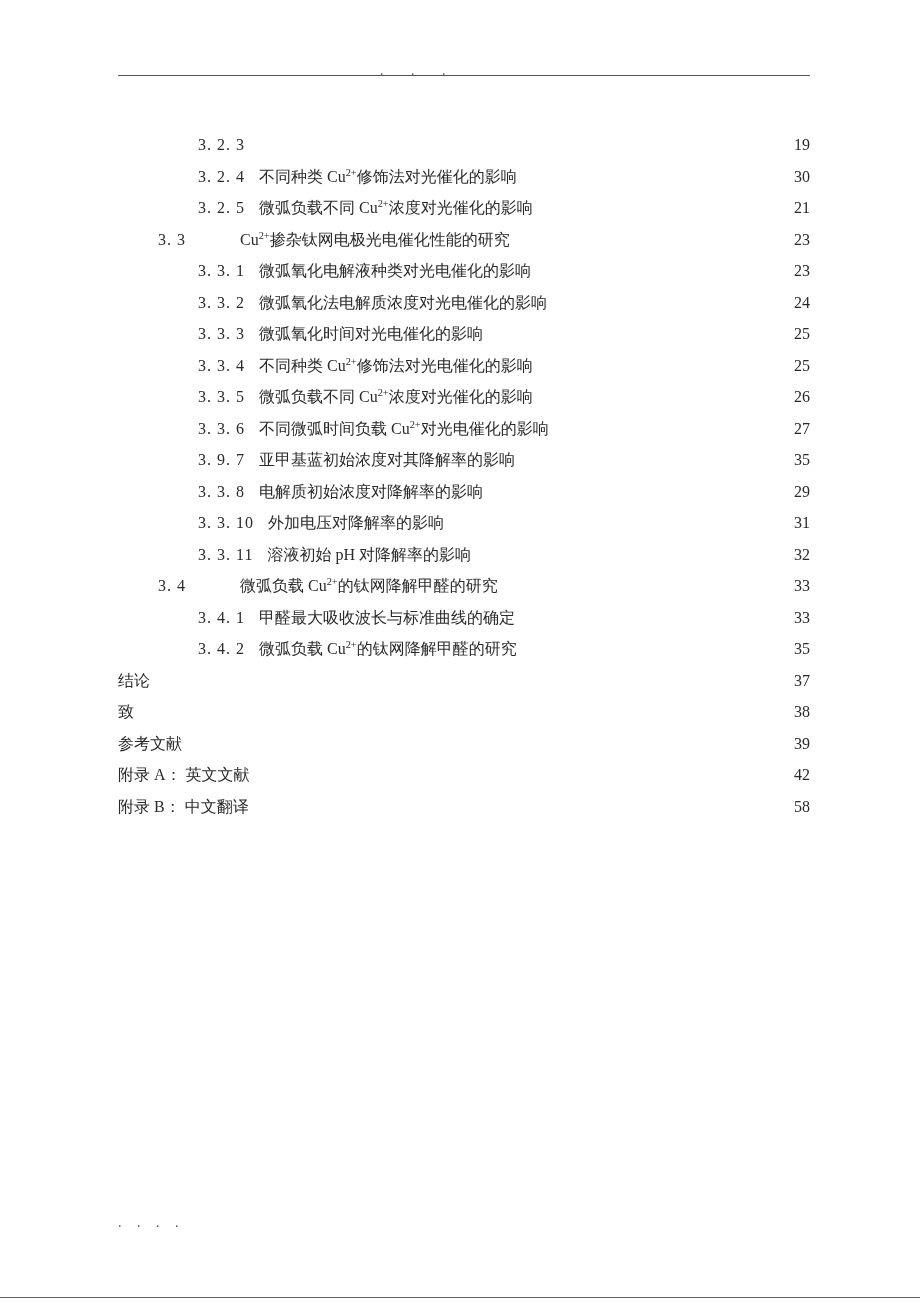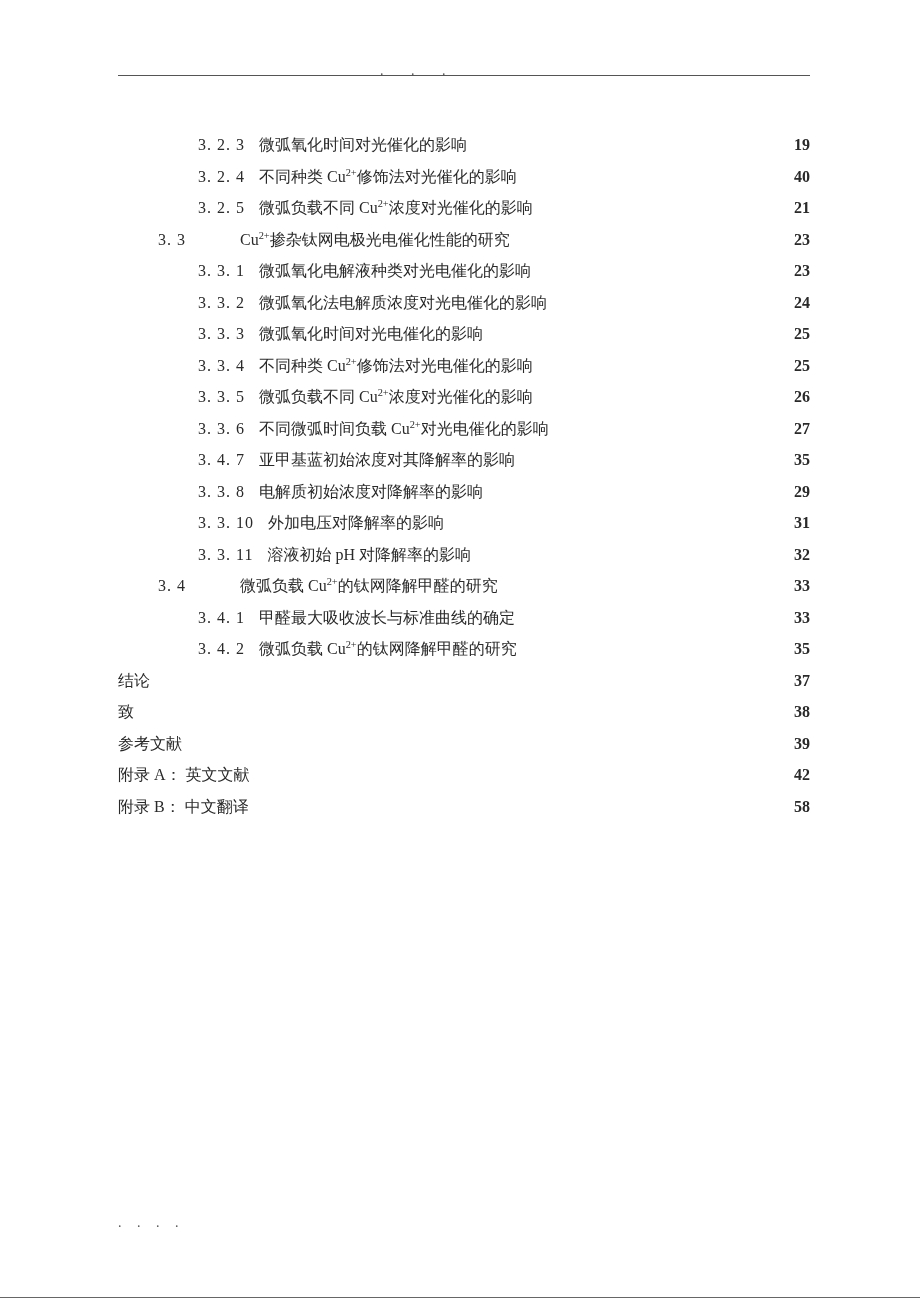--- a/index.html
+++ b/index.html
@@ -85,50 +85,48 @@
     position: absolute;
     left: 0;
     right: 0;
     letter-spacing: 1px;
     color: #2a2a2a;
   }
   .pg {
     flex: 0 0 auto;
     min-width: 22px;
     text-align: right;
-    font-weight: bold;
   }
   sup {
     font-size: 0.65em;
     vertical-align: super;
     line-height: 0;
   }
 </style>
 </head>
 <body>
 
 <div class="page">
 
   <div class="header-dots">. . .</div>
   <div class="header-rule"></div>
 
   <div class="toc" id="toc">
       <div class="toc-row indent-2">
         <span class="num">3. 2. 3</span>
         <span class="num-gap"></span>
-        <span class="title-txt">微弧氧化时间对光催化的影响</span>
         <span class="leader"></span>
         <span class="pg">19</span>
       </div>
       <div class="toc-row indent-2">
         <span class="num">3. 2. 4</span>
         <span class="num-gap"></span>
         <span class="title-txt">不同种类 Cu<sup>2+</sup>修饰法对光催化的影响</span>
         <span class="leader"></span>
-        <span class="pg">40</span>
+        <span class="pg">30</span>
       </div>
       <div class="toc-row indent-2">
         <span class="num">3. 2. 5</span>
         <span class="num-gap"></span>
         <span class="title-txt">微弧负载不同 Cu<sup>2+</sup>浓度对光催化的影响</span>
         <span class="leader"></span>
         <span class="pg">21</span>
       </div>
       <div class="toc-row indent-1">
         <span class="num">3. 3</span>
@@ -173,21 +171,21 @@
         <span class="pg">26</span>
       </div>
       <div class="toc-row indent-2">
         <span class="num">3. 3. 6</span>
         <span class="num-gap"></span>
         <span class="title-txt">不同微弧时间负载 Cu<sup>2+</sup>对光电催化的影响</span>
         <span class="leader"></span>
         <span class="pg">27</span>
       </div>
       <div class="toc-row indent-2">
-        <span class="num">3. 4. 7</span>
+        <span class="num">3. 9. 7</span>
         <span class="num-gap"></span>
         <span class="title-txt">亚甲基蓝初始浓度对其降解率的影响</span>
         <span class="leader"></span>
         <span class="pg">35</span>
       </div>
       <div class="toc-row indent-2">
         <span class="num">3. 3. 8</span>
         <span class="num-gap"></span>
         <span class="title-txt">电解质初始浓度对降解率的影响</span>
         <span class="leader"></span>

